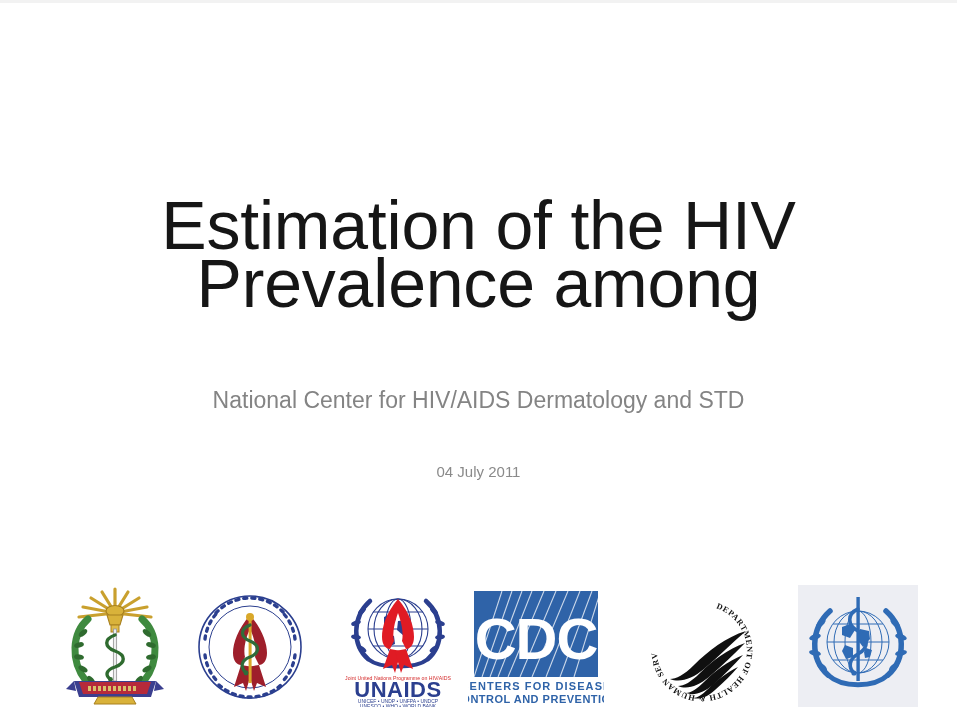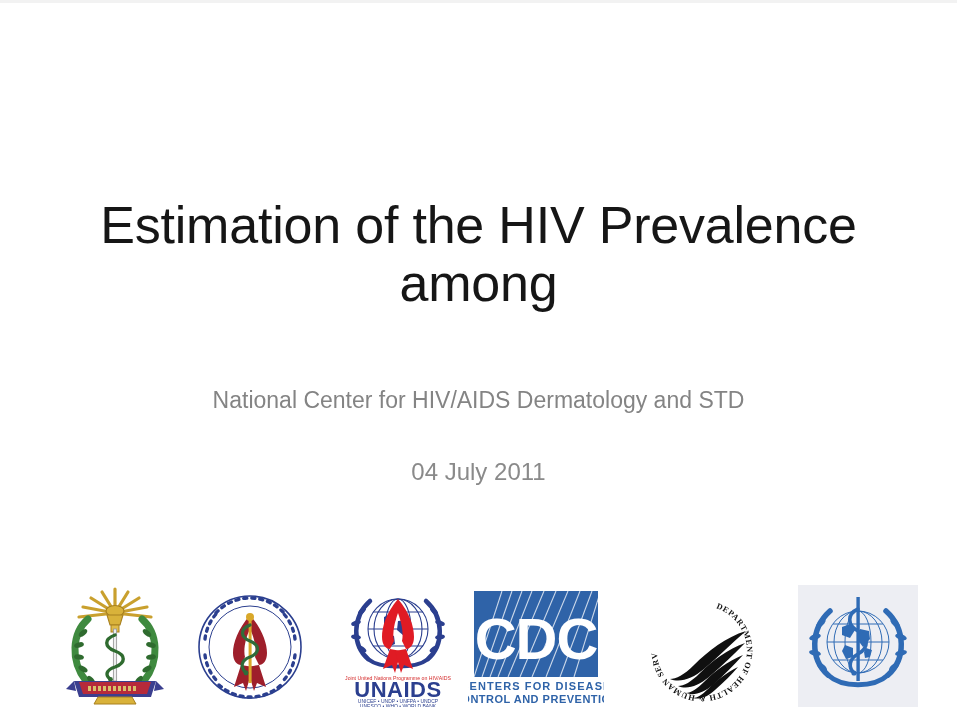--- a/index.html
+++ b/index.html
@@ -31,21 +31,21 @@
   .title-block {
     position: absolute;
     top: 196px;
     left: 0;
     width: 957px;
     text-align: center;
   }
   .slide-title {
     margin: 0;
     font-family: "Liberation Sans", sans-serif;
-    font-size: 52px;
+    font-size: 68px;
     font-weight: 400;
     line-height: 58px;
     color: #161616;
     letter-spacing: -0.2px;
     padding: 0 55px;
     box-sizing: border-box;
   }
   .subtitle-block {
     position: absolute;
     top: 385px;
@@ -62,21 +62,21 @@
   }
   .date-block {
     position: absolute;
     top: 459px;
     left: 0;
     width: 957px;
     text-align: center;
   }
   .slide-date {
     margin: 0;
-    font-size: 24px;
+    font-size: 15px;
     font-weight: 400;
     line-height: 26px;
     color: #8a8a8a;
   }
 
   
   .logo-strip {
     position: absolute;
     left: 0;
     top: 580px;

